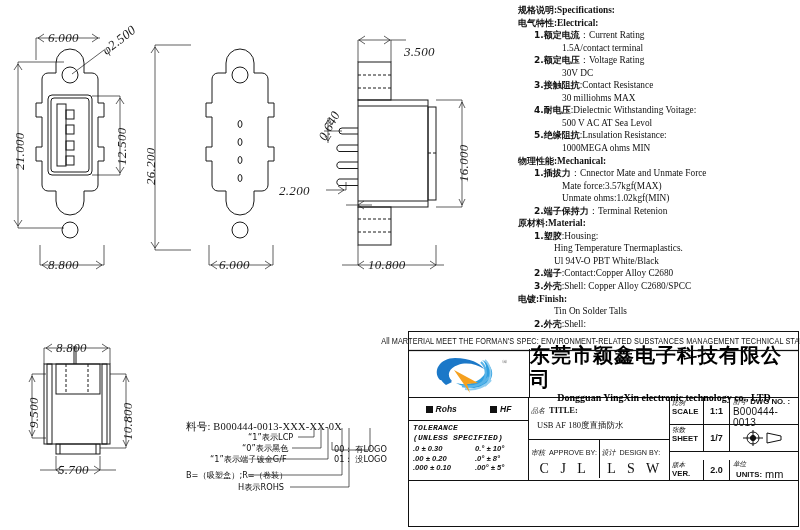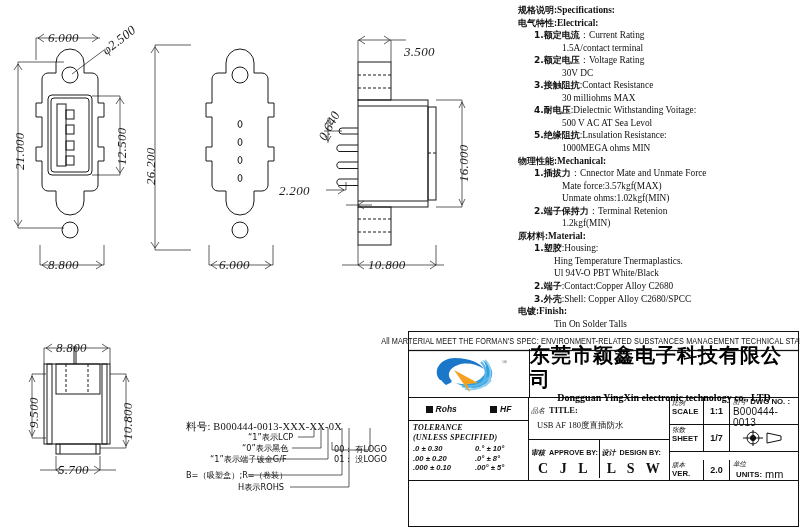--- a/index.html
+++ b/index.html
@@ -49,37 +49,37 @@
   #cname_en{font-family:"Liberation Serif",serif;font-weight:bold;font-size:10px;
             color:#000;margin-top:1px;}
   #mid{display:flex;}
   #leftcol{width:120px;box-sizing:border-box;}
   #rohsrow{height:22px;display:flex;align-items:center;justify-content:space-around;}
   .chk{display:flex;align-items:center;gap:3px;}
   .chkbox{width:7px;height:7px;background:#111;display:inline-block;}
   .chklab{font-family:"Liberation Sans",sans-serif;font-style:italic;
           font-weight:bold;font-size:8.5px;color:#111;}
   #tolbox{height:58px;padding:2px 0 0 4px;box-sizing:border-box;}
-  .toltitle{font-family:Liberation Serif, serif;font-style:italic;
+  .toltitle{font-family:Liberation Mono, monospace;font-style:italic;
             font-size:8px;font-weight:bold;color:#111;line-height:9.5px;
             letter-spacing:.2px;}
   #tolgrid{display:flex;margin-top:2px;}
   .tolcol{font-family:"Liberation Sans",sans-serif;font-style:italic;
           font-weight:bold;font-size:7.6px;line-height:9.6px;color:#111;
           white-space:nowrap;}
   .tolcol.a{width:62px;}
   #titlecol{flex:1;box-sizing:border-box;}
   #titlecell{height:42px;box-sizing:border-box;padding:1px 0 0 2px;}
   .lab{font-family:"Liberation Sans",sans-serif;font-size:7.2px;color:#111;}
   .labcn{font-family:"DejaVu Sans",sans-serif;font-size:7px;font-style:italic;color:#111;}
   .labbold{font-family:"Liberation Serif",serif;font-weight:bold;font-size:8.5px;color:#111;}
   #titletext{font-family:"Liberation Serif",serif;font-size:8.5px;color:#111;
              padding-left:6px;padding-top:3px;}
   #signrow{display:flex;height:38px;}
-  .signcell{flex:1;box-sizing:border-box;padding:1px 0 11px 2px;font-weight:bold;}
+  .signcell{flex:1;box-sizing:border-box;padding:1px 0 11px 2px;}
   .signname{font-family:"Liberation Serif",serif;font-size:14px;
             text-align:center;letter-spacing:4px;padding-top:2px;color:#111;}
   #rightcol{width:128px;box-sizing:border-box;display:flex;flex-direction:column;}
   .rrow{display:flex;box-sizing:border-box;}
   .rkey{width:34px;box-sizing:border-box;padding:1px 0 0 2px;}
   .rkcn{font-family:"DejaVu Sans",sans-serif;font-size:6.6px;font-style:italic;
         color:#111;line-height:8px;}
   .rken{font-family:"Liberation Sans",sans-serif;font-weight:bold;font-size:7.8px;
         color:#111;line-height:9px;}
   .rval{width:26px;box-sizing:border-box;display:flex;align-items:center;
@@ -343,21 +343,20 @@
     <div class="l i3"><span>30 milliohms MAX</span></div>
     <div class="l i2"><span class="cn">4.耐电压</span><span>:Dielectnic Withstanding Voitage:</span></div>
     <div class="l i3"><span>500 V AC AT Sea Levol</span></div>
     <div class="l i2"><span class="cn">5.绝缘阻抗</span><span>:Lnsulation Resistance:</span></div>
     <div class="l i3"><span>1000MEGA ohms MIN</span></div>
     <div class="l i1"><span class="cn">物理性能</span><span>:Mechanical:</span></div>
     <div class="l i2"><span class="cn">1.插拔力</span><span>：Cnnector Mate and Unmate Force</span></div>
     <div class="l i3"><span>Mate force:3.57kgf(MAX)</span></div>
     <div class="l i3"><span>Unmate ohms:1.02kgf(MIN)</span></div>
     <div class="l i2"><span class="cn">2.端子保持力</span><span>：Terminal Retenion</span></div>
-    <div class="l i3"><span>1.2kgf(MIN)</span></div>
     <div class="l i1"><span class="cn">原材料</span><span>:Material:</span></div>
     <div class="l i2"><span class="cn">1.塑胶</span><span>:Housing:</span></div>
     <div class="l i4"><span>Hing Temperature  Tnermaplastics.</span></div>
     <div class="l i4"><span>Ul 94V-O  PBT White/Black</span></div>
     <div class="l i2"><span class="cn">2.端子</span><span>:Contact:Copper Alloy C2680</span></div>
     <div class="l i2"><span class="cn">3.外壳</span><span>:Shell: Copper Alloy C2680/SPCC</span></div>
     <div class="l i1"><span class="cn">电镀</span><span>:Finish:</span></div>
     <div class="l i4"><span>Tin On Solder Talls</span></div>
     <div class="l i2"><span class="cn">2.外壳</span><span>:Shell:</span></div>
     <div class="l i4"><span>Nickel Plating</span></div>

